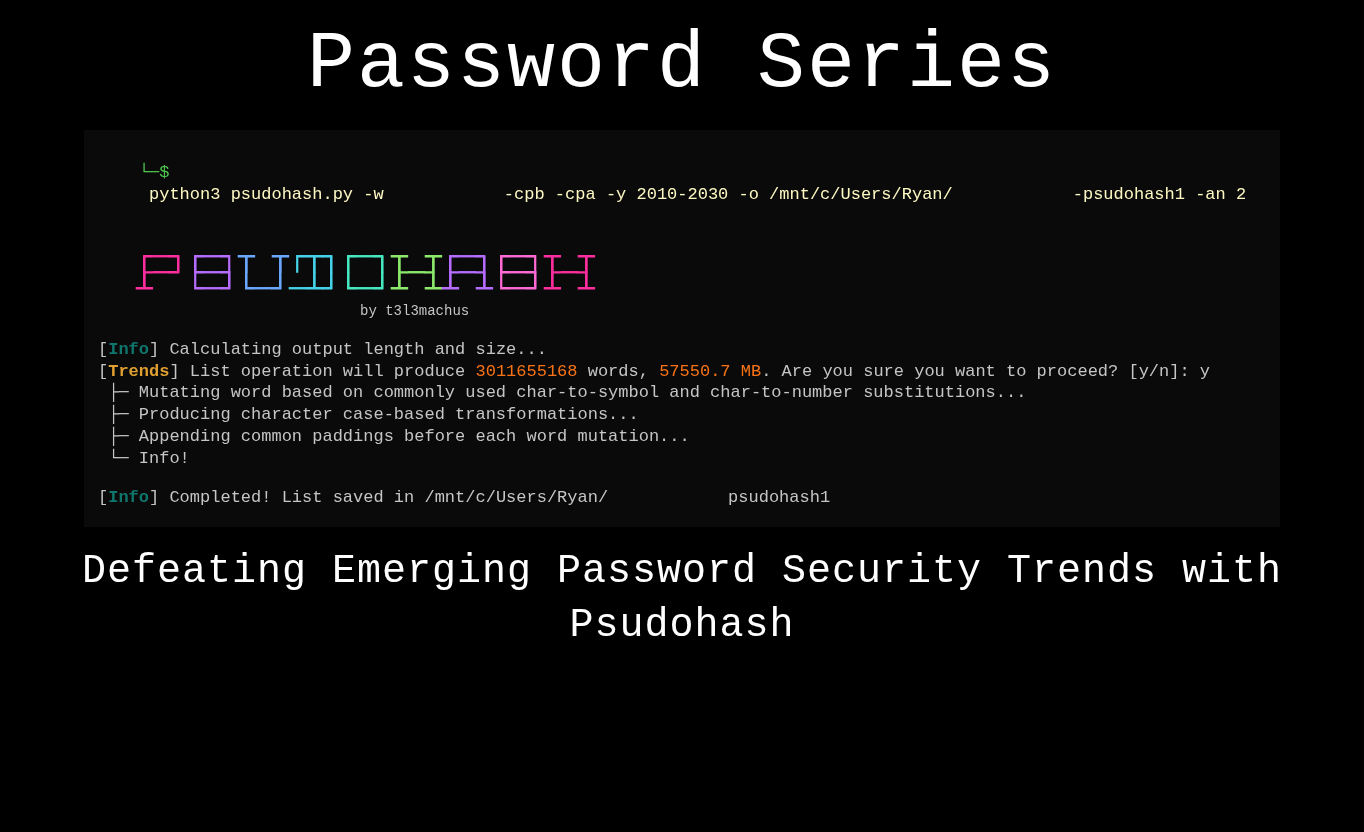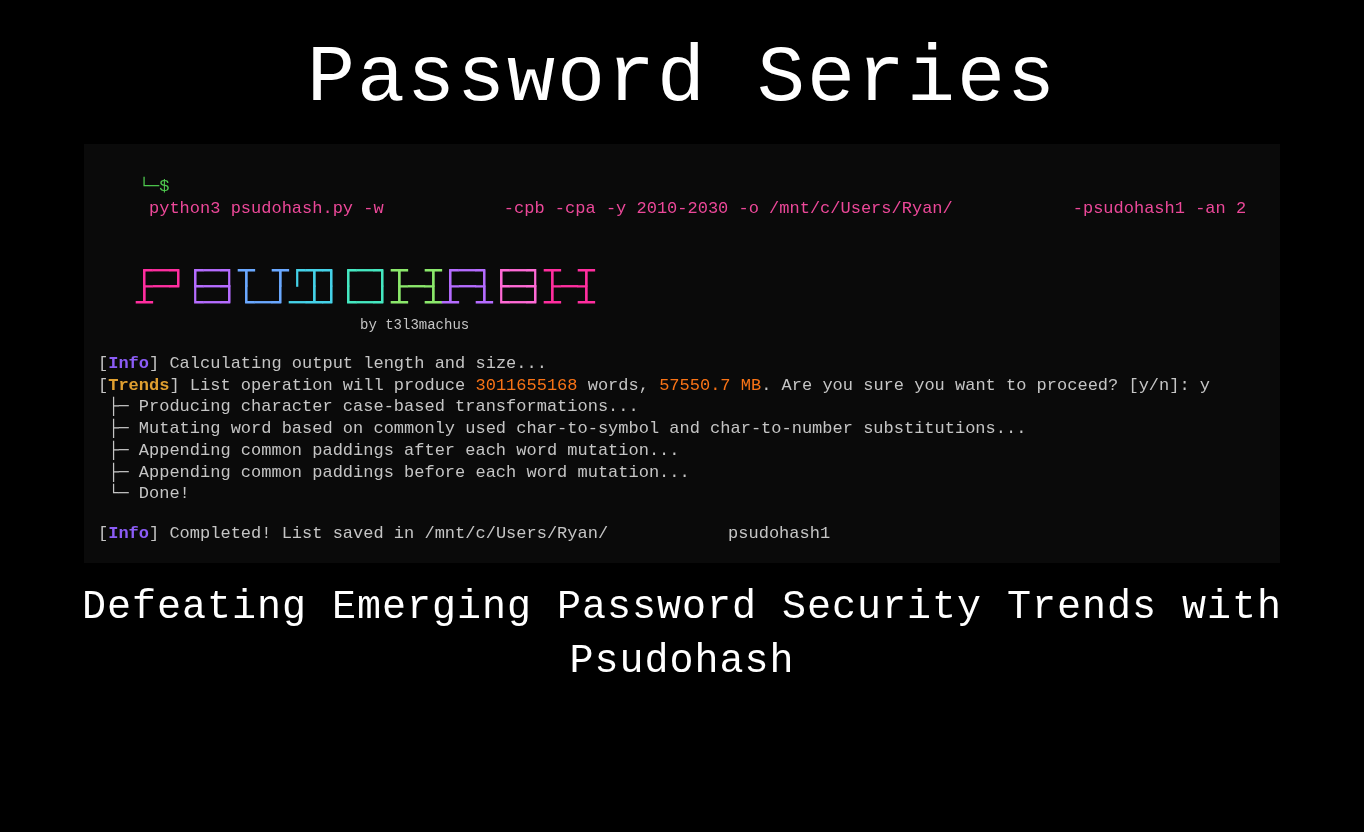--- a/index.html
+++ b/index.html
@@ -9,52 +9,52 @@
     height: 832px;
     font-family: 'Consolas', 'Courier New', monospace;
     color: #d0d0d0;
     overflow: hidden;
   }
   .page-title {
     color: #ffffff;
     font-size: 80px;
     font-weight: normal;
     text-align: center;
-    padding-top: 33px;
+    padding-top: 19px;
     padding-bottom: 20px;
     letter-spacing: 2px;
   }
   .terminal {
     background: #0a0a0a;
     margin: 0 84px;
     padding: 10px 14px;
     font-size: 17px;
     line-height: 1.28;
     color: #c5c5c5;
   }
   .prompt-line { white-space: pre; }
   .prompt-l { color: #4ec94e; }
-  .prompt-cmd { color: #ec4899; }
+  .prompt-cmd { color: #fef9c3; }
   .redacted { display:inline-block; width: 110px; }
   .redacted2 { display:inline-block; width: 120px; }
   .redacted3 { display:inline-block; width: 110px; }
   .ascii-logo {
     margin: 22px 0 4px 38px;
     font-family: monospace;
     letter-spacing: 0;
   }
   .ascii-logo .row { display:flex; height:16px; }
   .ascii-logo .ch {
     font-size: 28px; line-height: 16px;
     width: 17px; display:inline-block;
     font-weight: bold;
   }
   .byline { color:#c5c5c5; margin: 6px 0 18px 262px; font-size:14px; }
   .bracket { color: #c5c5c5; }
-  .info-tag { color: #8b5cf6; font-weight: bold; }
+  .info-tag { color: #0f766e; font-weight: bold; }
   .warn-tag { color: #e0a030; font-weight: bold; }
   .star-tag { color: #4ec94e; font-weight: bold; }
   .bold-num { color: #f97316; font-weight: normal; }
   .tree-char { color: #c5c5c5; }
   .line { white-space: pre-wrap; }
   .small-green-dot { color:#4ec94e; }
   .subtitle {
     color: #ffffff;
     font-size: 40px;
     text-align: center;
@@ -164,25 +164,24 @@
         <span class="ch" style="color:#ff2e9f">┴</span>
     </div>
   </div>
   <div class="byline">by t3l3machus</div>
 
   <div class="line"><span class="bracket">[</span><span class="info-tag">Info</span><span class="bracket">]</span> <span>Calculating output length and size...</span></div>
 
   <div class="line"><span class="bracket">[</span><span class="warn-tag">Trends</span><span class="bracket">]</span> <span>List operation will produce </span><span class="bold-num">3011655168</span><span> words, </span><span class="bold-num">57550.7 MB</span><span>. Are you sure you want to proceed? [y/n]: y</span></div>
 
 
+  <div class="line"> <span class="tree-char">├─</span> <span>Mutating word based on commonly used char-to-symbol and char-to-number substitutions...</span></div>
   <div class="line"> <span class="tree-char">├─</span> <span>Producing character case-based transformations...</span></div>
-  <div class="line"> <span class="tree-char">├─</span> <span>Mutating word based on commonly used char-to-symbol and char-to-number substitutions...</span></div>
-  <div class="line"> <span class="tree-char">├─</span> <span>Appending common paddings after each word mutation...</span></div>
   <div class="line"> <span class="tree-char">├─</span> <span>Appending common paddings before each word mutation...</span></div>
-  <div class="line"> <span class="tree-char">└─</span> <span>Done!</span></div>
+  <div class="line"> <span class="tree-char">└─</span> <span>Info!</span></div>
 
   <div style="height:18px"></div>
 
   <div class="line"><span class="bracket">[</span><span class="info-tag">Info</span><span class="bracket">]</span> <span>Completed! List saved in /mnt/c/Users/Ryan/</span><span class="redacted2"></span><span>psudohash1</span></div>
 
   <div style="height:8px"></div>
 </div>
 
 <div class="subtitle">Defeating Emerging Password Security Trends with Psudohash</div>
 

